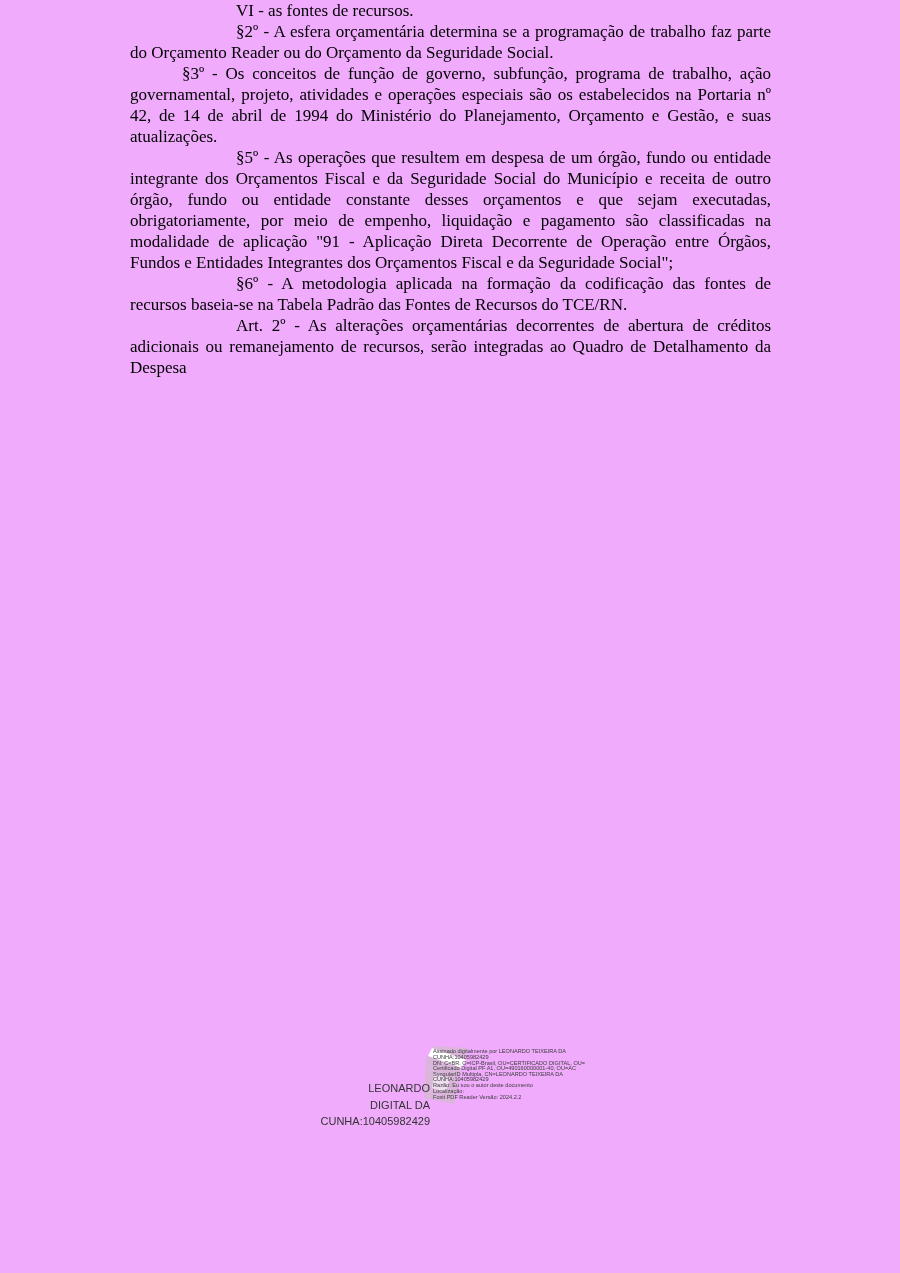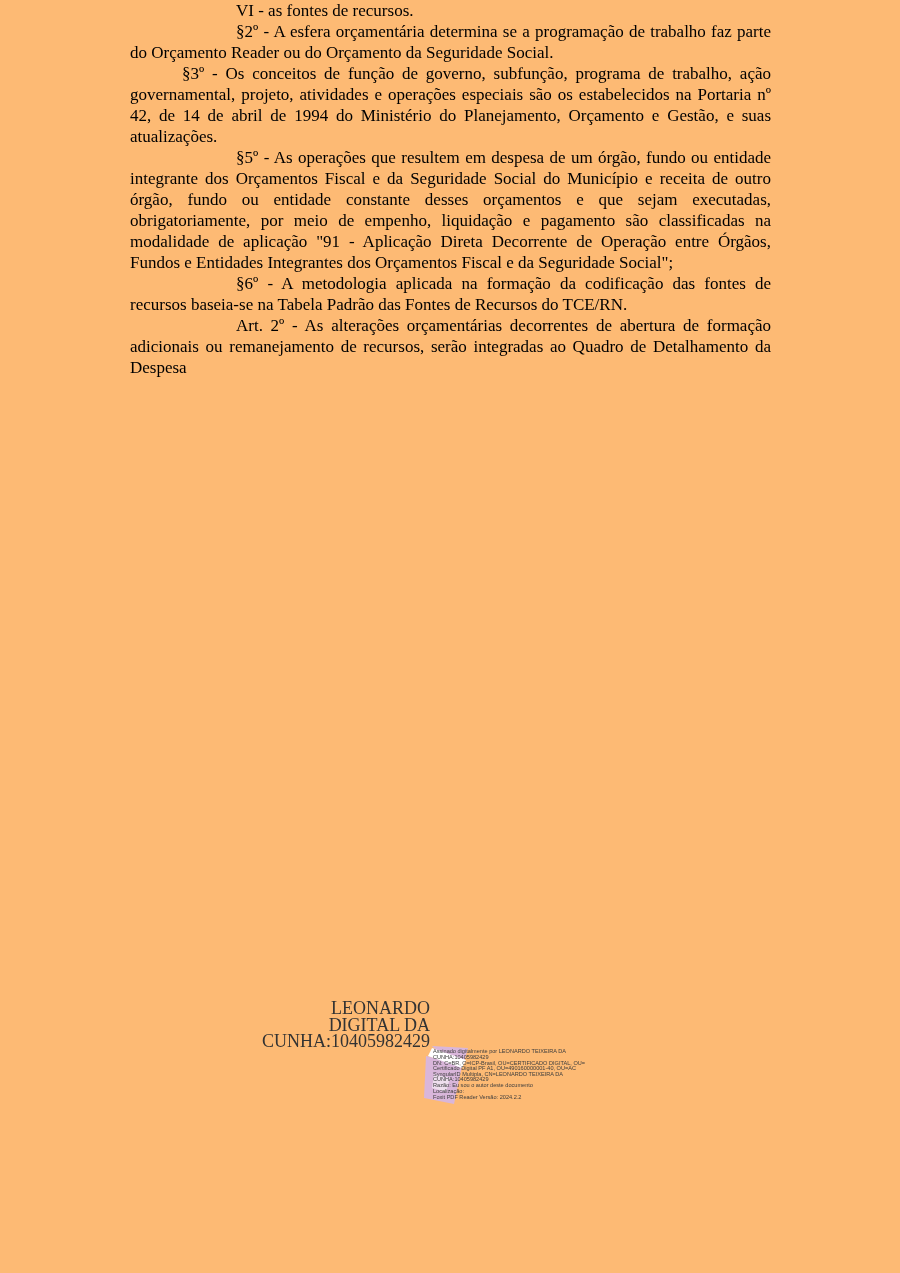--- a/index.html
+++ b/index.html
@@ -1,21 +1,21 @@
 <!DOCTYPE html>
 <html><head>
 <meta charset="utf-8">
 <style>
   * { box-sizing: border-box; }
   html, body { margin: 0; padding: 0; background: #ffffff; }
   .page {
     position: relative;
     width: 900px;
     height: 1273px;
-    background: #fdba74;
+    background: #f0abfc;
     overflow: hidden;
     font-family: "Liberation Serif", serif;
     color: #000000;
   }
   .body-text {
     position: absolute;
     left: 130px;
     top: 0;
     width: 641px;
   }
@@ -28,26 +28,26 @@
   .p1 { margin-top: 138px; text-indent: 106px; text-align: left !important; }
   .p2 { margin-top: 33px;  text-indent: 106px; }
   .p3 { margin-top: 33px;  text-indent: 52px;  }
   .p4 { margin-top: 32px;  text-indent: 106px; }
   .p5 { margin-top: 34px;  text-indent: 106px; }
   .p6 { margin-top: 32px;  text-indent: 106px; }
   .p7 { margin-top: 34px;  text-indent: 106px; }
 
   .sig-name {
     position: absolute;
-    top: 1000px;
+    top: 1080px;
     left: 230px;
     width: 200px;
     text-align: right;
-    font-family: Liberation Serif, serif;
-    font-size: 18px;
+    font-family: Liberation Sans, sans-serif;
+    font-size: 11px;
     line-height: 16.5px;
     color: #333333;
     z-index: 3;
   }
   .sig-watermark {
     position: absolute;
     left: 424px;
     top: 1046px;
     width: 44px;
     height: 58px;
@@ -72,21 +72,21 @@
 <body>
 
 <div class="page">
 
   <div class="body-text">
     <p class="p1">VI - as fontes de recursos.</p>
     <p class="p2">§2º - A esfera orçamentária determina se a programação de trabalho faz parte do Orçamento Reader ou do Orçamento da Seguridade Social.</p>
     <p class="p3">§3º - Os conceitos de função de governo, subfunção, programa de trabalho, ação governamental, projeto, atividades e operações especiais são os estabelecidos na Portaria nº 42, de 14 de abril de 1994 do Ministério do Planejamento, Orçamento e Gestão, e suas atualizações.</p>
     <p class="p5">§5º - As operações que resultem em despesa de um órgão, fundo ou entidade integrante dos Orçamentos Fiscal e da Seguridade Social do Município e receita de outro órgão, fundo ou entidade constante desses orçamentos e que sejam executadas, obrigatoriamente, por meio de empenho, liquidação e pagamento são classificadas na modalidade de aplicação "91 - Aplicação Direta Decorrente de Operação entre Órgãos, Fundos e Entidades Integrantes dos Orçamentos Fiscal e da Seguridade Social";</p>
     <p class="p6">§6º - A metodologia aplicada na formação da codificação das fontes de recursos baseia-se na Tabela Padrão das Fontes de Recursos do TCE/RN.</p>
-    <p class="p7">Art. 2º - As alterações orçamentárias decorrentes de abertura de formação adicionais ou remanejamento de recursos, serão integradas ao Quadro de Detalhamento da Despesa</p>
+    <p class="p7">Art. 2º - As alterações orçamentárias decorrentes de abertura de créditos adicionais ou remanejamento de recursos, serão integradas ao Quadro de Detalhamento da Despesa</p>
   </div>
 
   <div>
 
     <div class="sig-name">
       <div>LEONARDO</div>
       <div>DIGITAL DA</div>
       <div>CUNHA:10405982429</div>
     </div>
 

